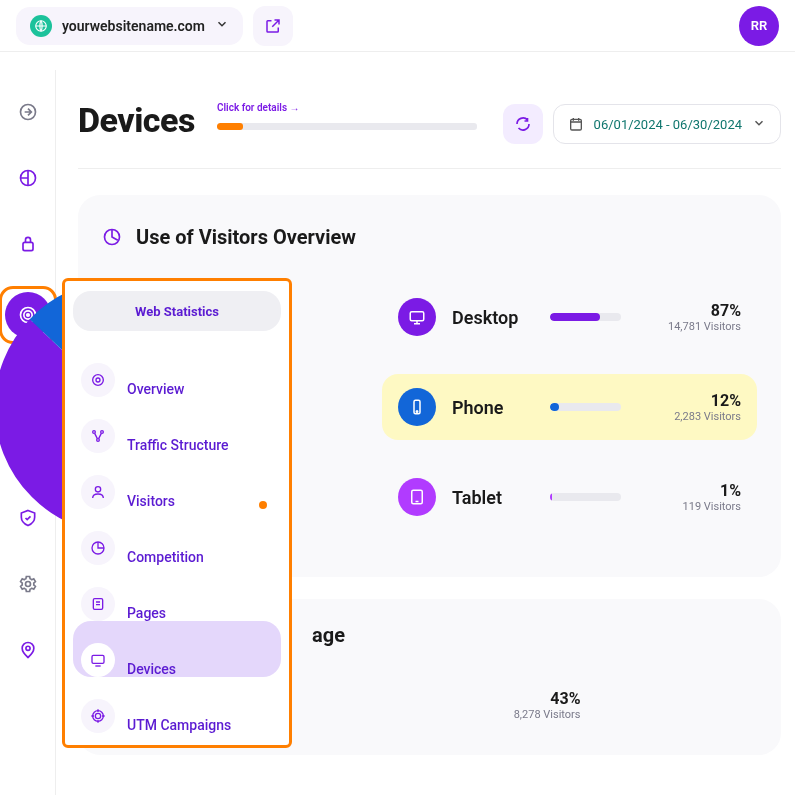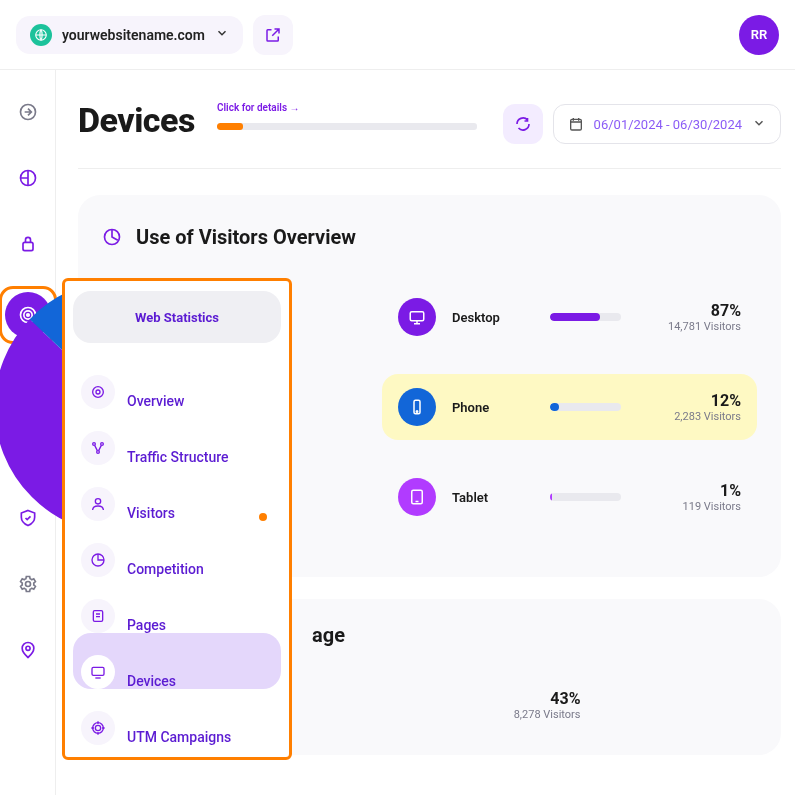--- a/index.html
+++ b/index.html
@@ -7,21 +7,21 @@
     font-family: -apple-system, BlinkMacSystemFont, "Segoe UI", Roboto, Helvetica, Arial, sans-serif;
     background: #fff;
     width: 795px;
     height: 795px;
     overflow: hidden;
     position: relative;
     color: #1a1a1a;
   }
   
   .topbar {
-    height: 70px;
+    height: 52px;
     display: flex;
     align-items: center;
     padding: 0 16px;
     border-bottom: 1px solid #eee;
   }
   .site-selector {
     display: flex;
     align-items: center;
     background: #f7f4fc;
     border-radius: 14px;
@@ -128,21 +128,21 @@
     background: #f3ecff;
     display: flex; align-items: center; justify-content: center;
     color: #7b1be5;
   }
   .daterange {
     height: 40px;
     border: 1px solid #e4e4ea;
     border-radius: 12px;
     padding: 0 14px;
     display: flex; align-items: center; gap: 10px;
-    font-size: 13px; color: #8b5cf6;
+    font-size: 13px; color: #0f766e;
   }
   .divider { height: 1px; background: #eee; margin: 24px 0 26px; }
 
   
   .card {
     background: #f9f9fb;
     border-radius: 22px;
     padding: 30px 24px 40px;
     margin-bottom: 22px;
     position: relative;
@@ -179,21 +179,21 @@
   .device-row {
     display: flex; align-items: center; gap: 16px;
     padding: 14px 16px;
     border-radius: 16px;
   }
   .device-row.sel { background: #fef9c3; }
   .dev-badge {
     width: 38px; height: 38px; border-radius: 50%;
     display: flex; align-items: center; justify-content: center; color: #fff;
   }
-  .dev-label { font-size: 13px; font-weight: 600; width: 70px; }
+  .dev-label { font-size: 18px; font-weight: 600; width: 70px; }
   .dev-bar {
     flex: 1; height: 8px; background: #e9e9ee;
     border-radius: 4px; overflow: hidden; margin: 0 12px;
   }
   .dev-bar > span { display: block; height: 100%; border-radius: 4px; }
   .dev-stats { text-align: right; min-width: 92px; }
   .dev-pct { font-size: 16px; font-weight: 700; }
   .dev-vis { font-size: 11px; color: #7a7a8a; }
 
   .os-card .os-title-partial {
@@ -220,21 +220,21 @@
     width: 230px;
     background: #fff;
     border: 3px solid #ff7f00;
     border-radius: 6px;
     padding: 10px 8px 12px;
     z-index: 50;
   }
   .flyout-header {
     background: #efeff3;
     border-radius: 18px;
-    height: 52px;
+    height: 40px;
     display: flex; align-items: center; justify-content: center;
     font-size: 13px; font-weight: 700; color: #5b1bd2;
     margin-bottom: 10px;
   }
   .fly-item {
     display: flex; align-items: flex-end; gap: 12px;
     height: 56px;
     padding: 0 8px;
     border-radius: 18px;
     font-size: 14px; font-weight: 500; color: #5b1bd2;

